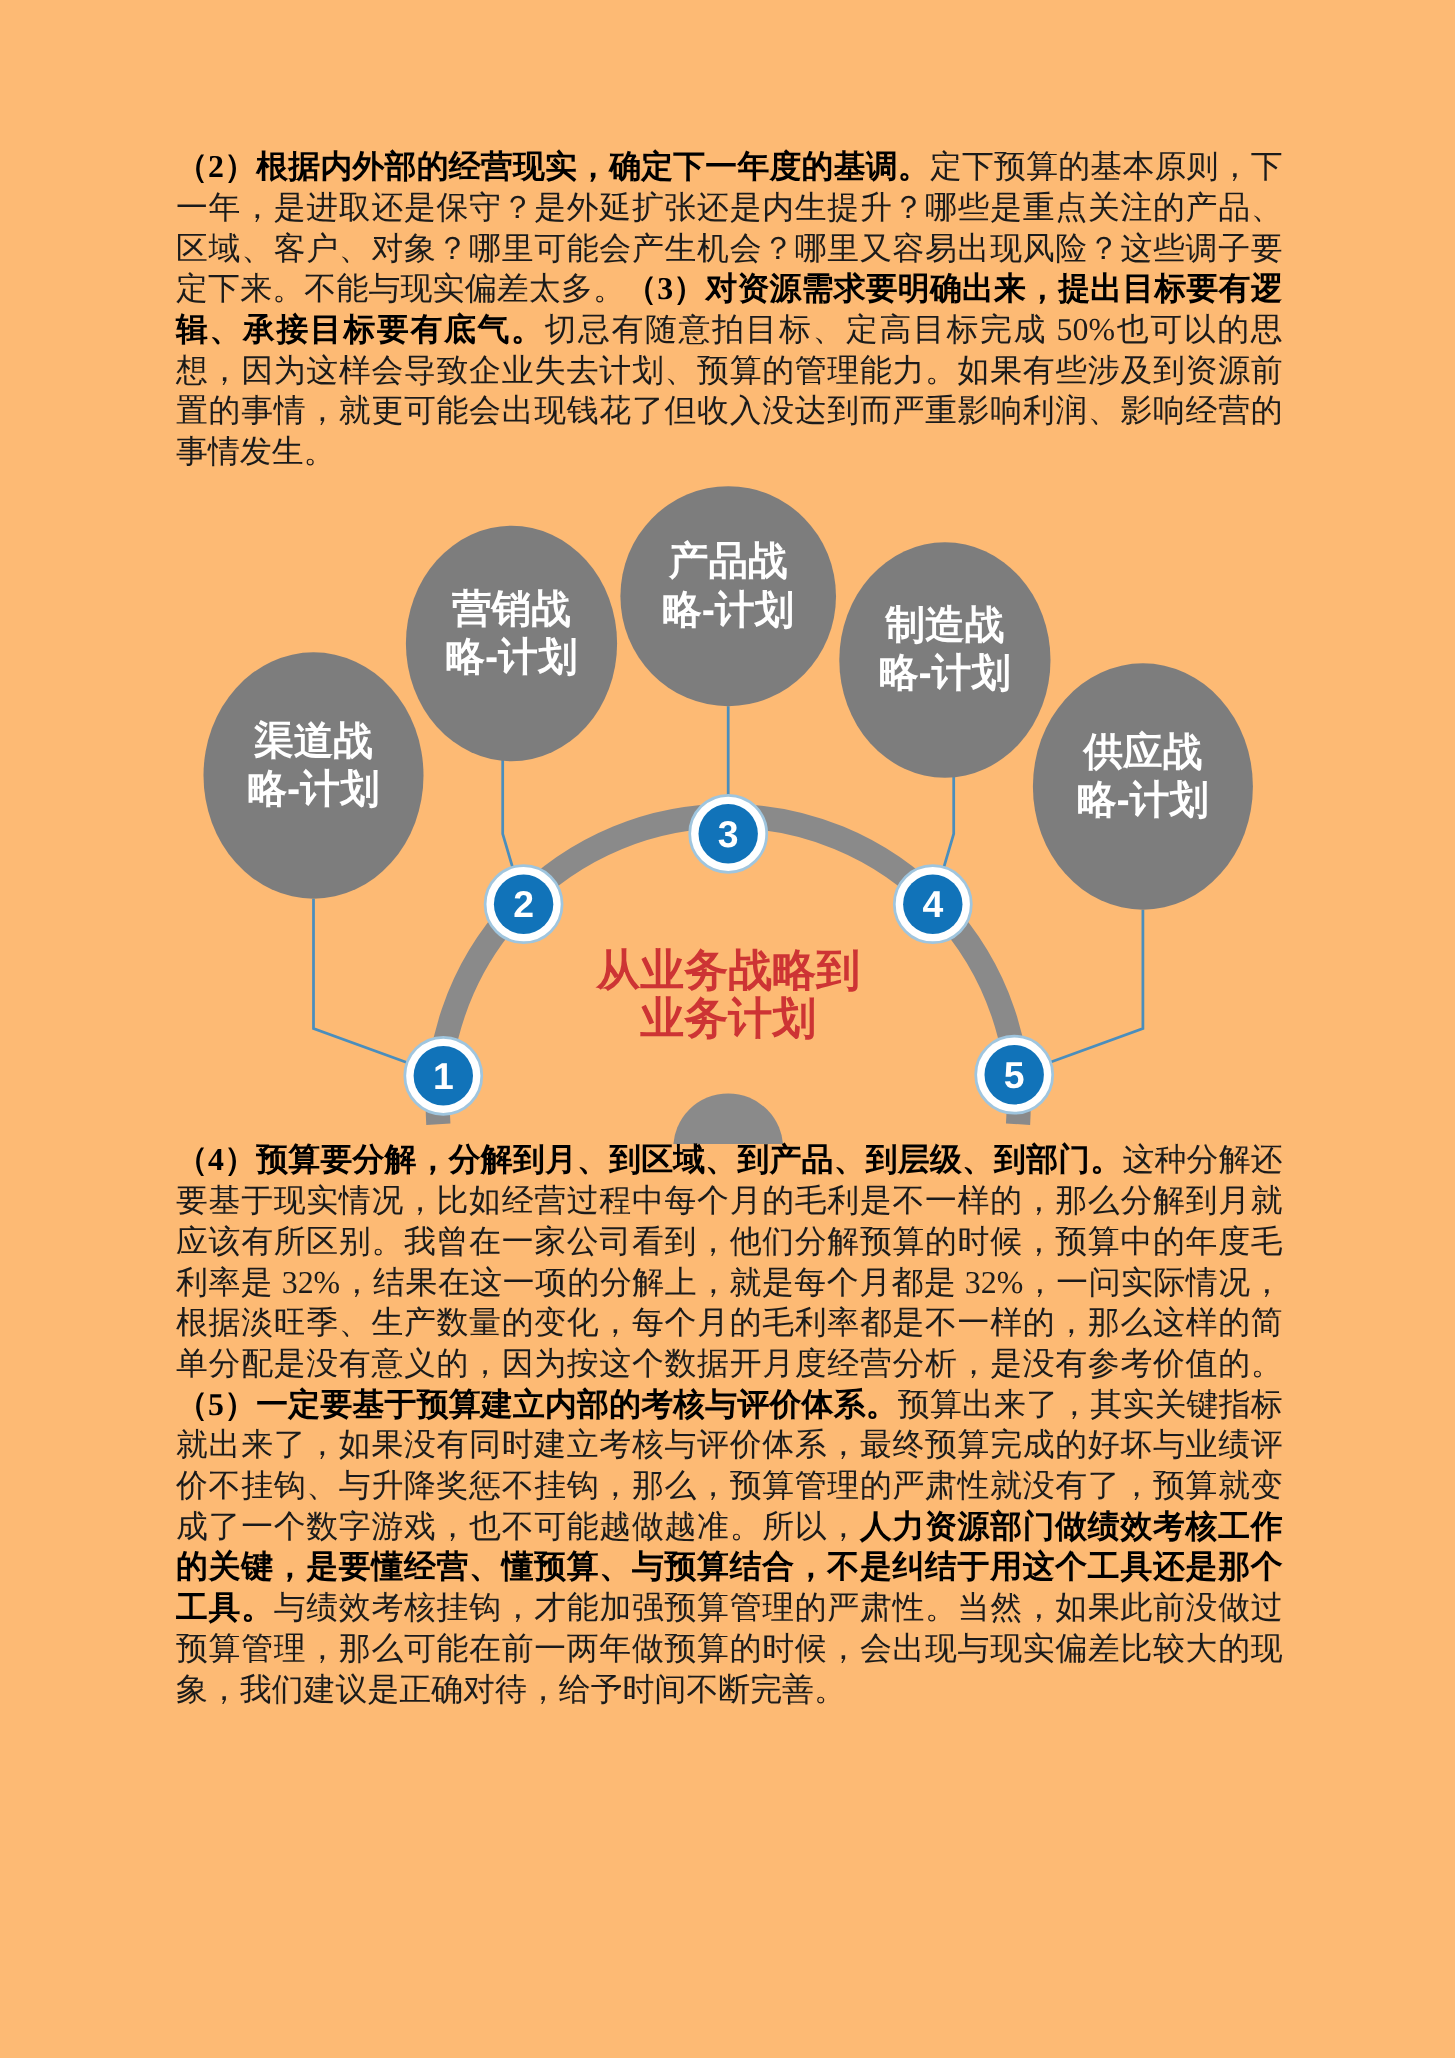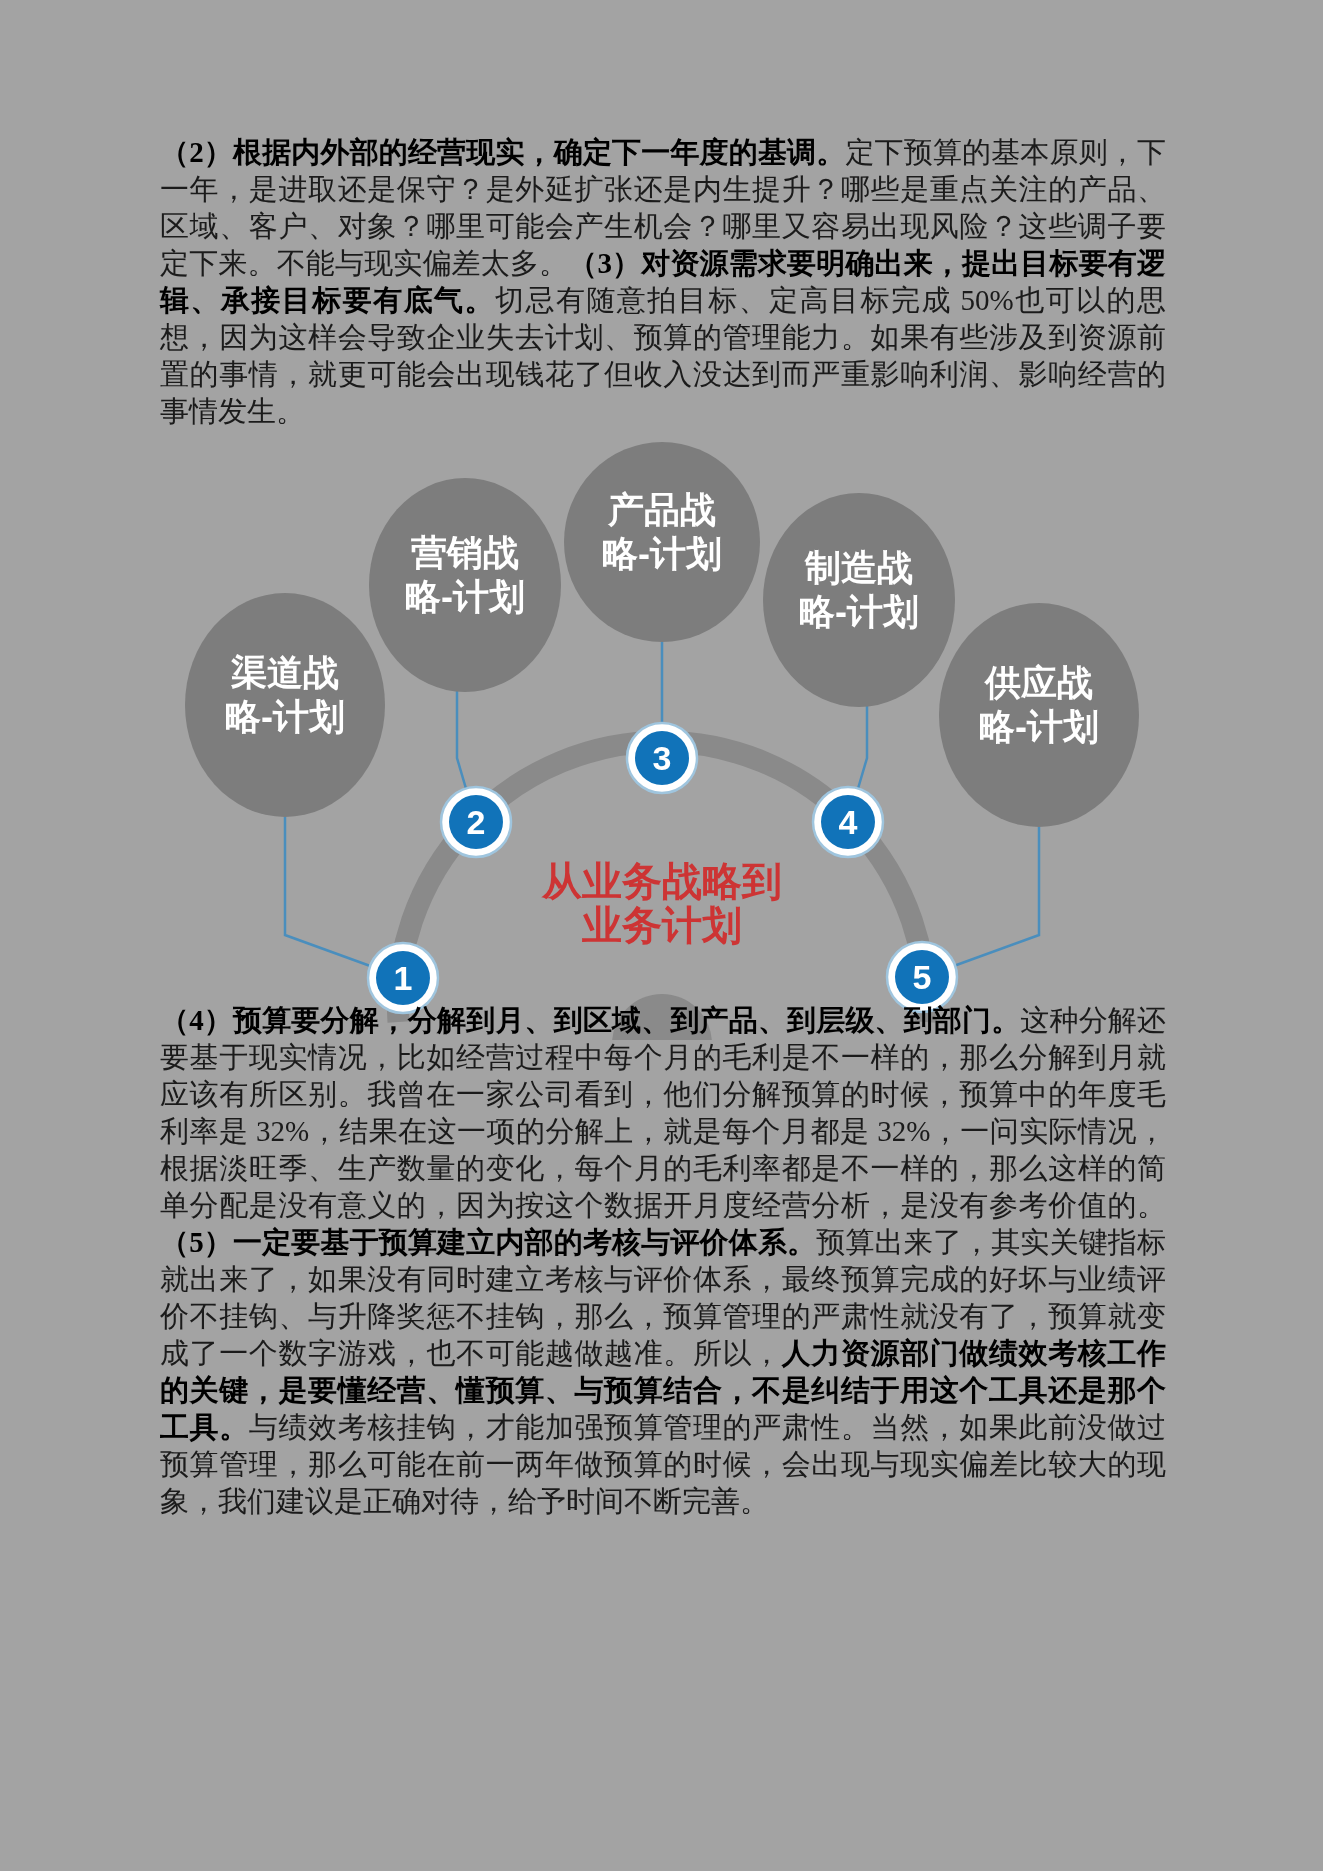--- a/index.html
+++ b/index.html
@@ -1,36 +1,36 @@
 <!DOCTYPE html>
 <html><head>
 <meta charset="utf-8">
 <style>
   * { margin:0; padding:0; box-sizing:border-box; }
   html,body { background:#ffffff; }
   .page {
     position:relative;
     width:1323px;
     height:1871px;
-    background:#a3a3a3;
+    background:#fdba74;
     font-family:"Liberation Serif","DejaVu Serif",serif;
     overflow:hidden;
   }
   .para {
     position:absolute;
     left:160px;
     width:1006px;
     font-size:29px;
     line-height:37px;
     color:#1b1b1b;
     text-align:justify;
     text-justify:inter-ideograph;
   }
   #p1 { top:134px; }
-  #p2 { top:1002px; }
+  #p2 { top:1037px; }
   .b { font-weight:bold; color:#000000; }
   .diagram-wrap {
     position:absolute;
     left:160px;
     top:430px;
     width:1060px;
     height:610px;
   }
   svg { display:block; }
   .node-label {

